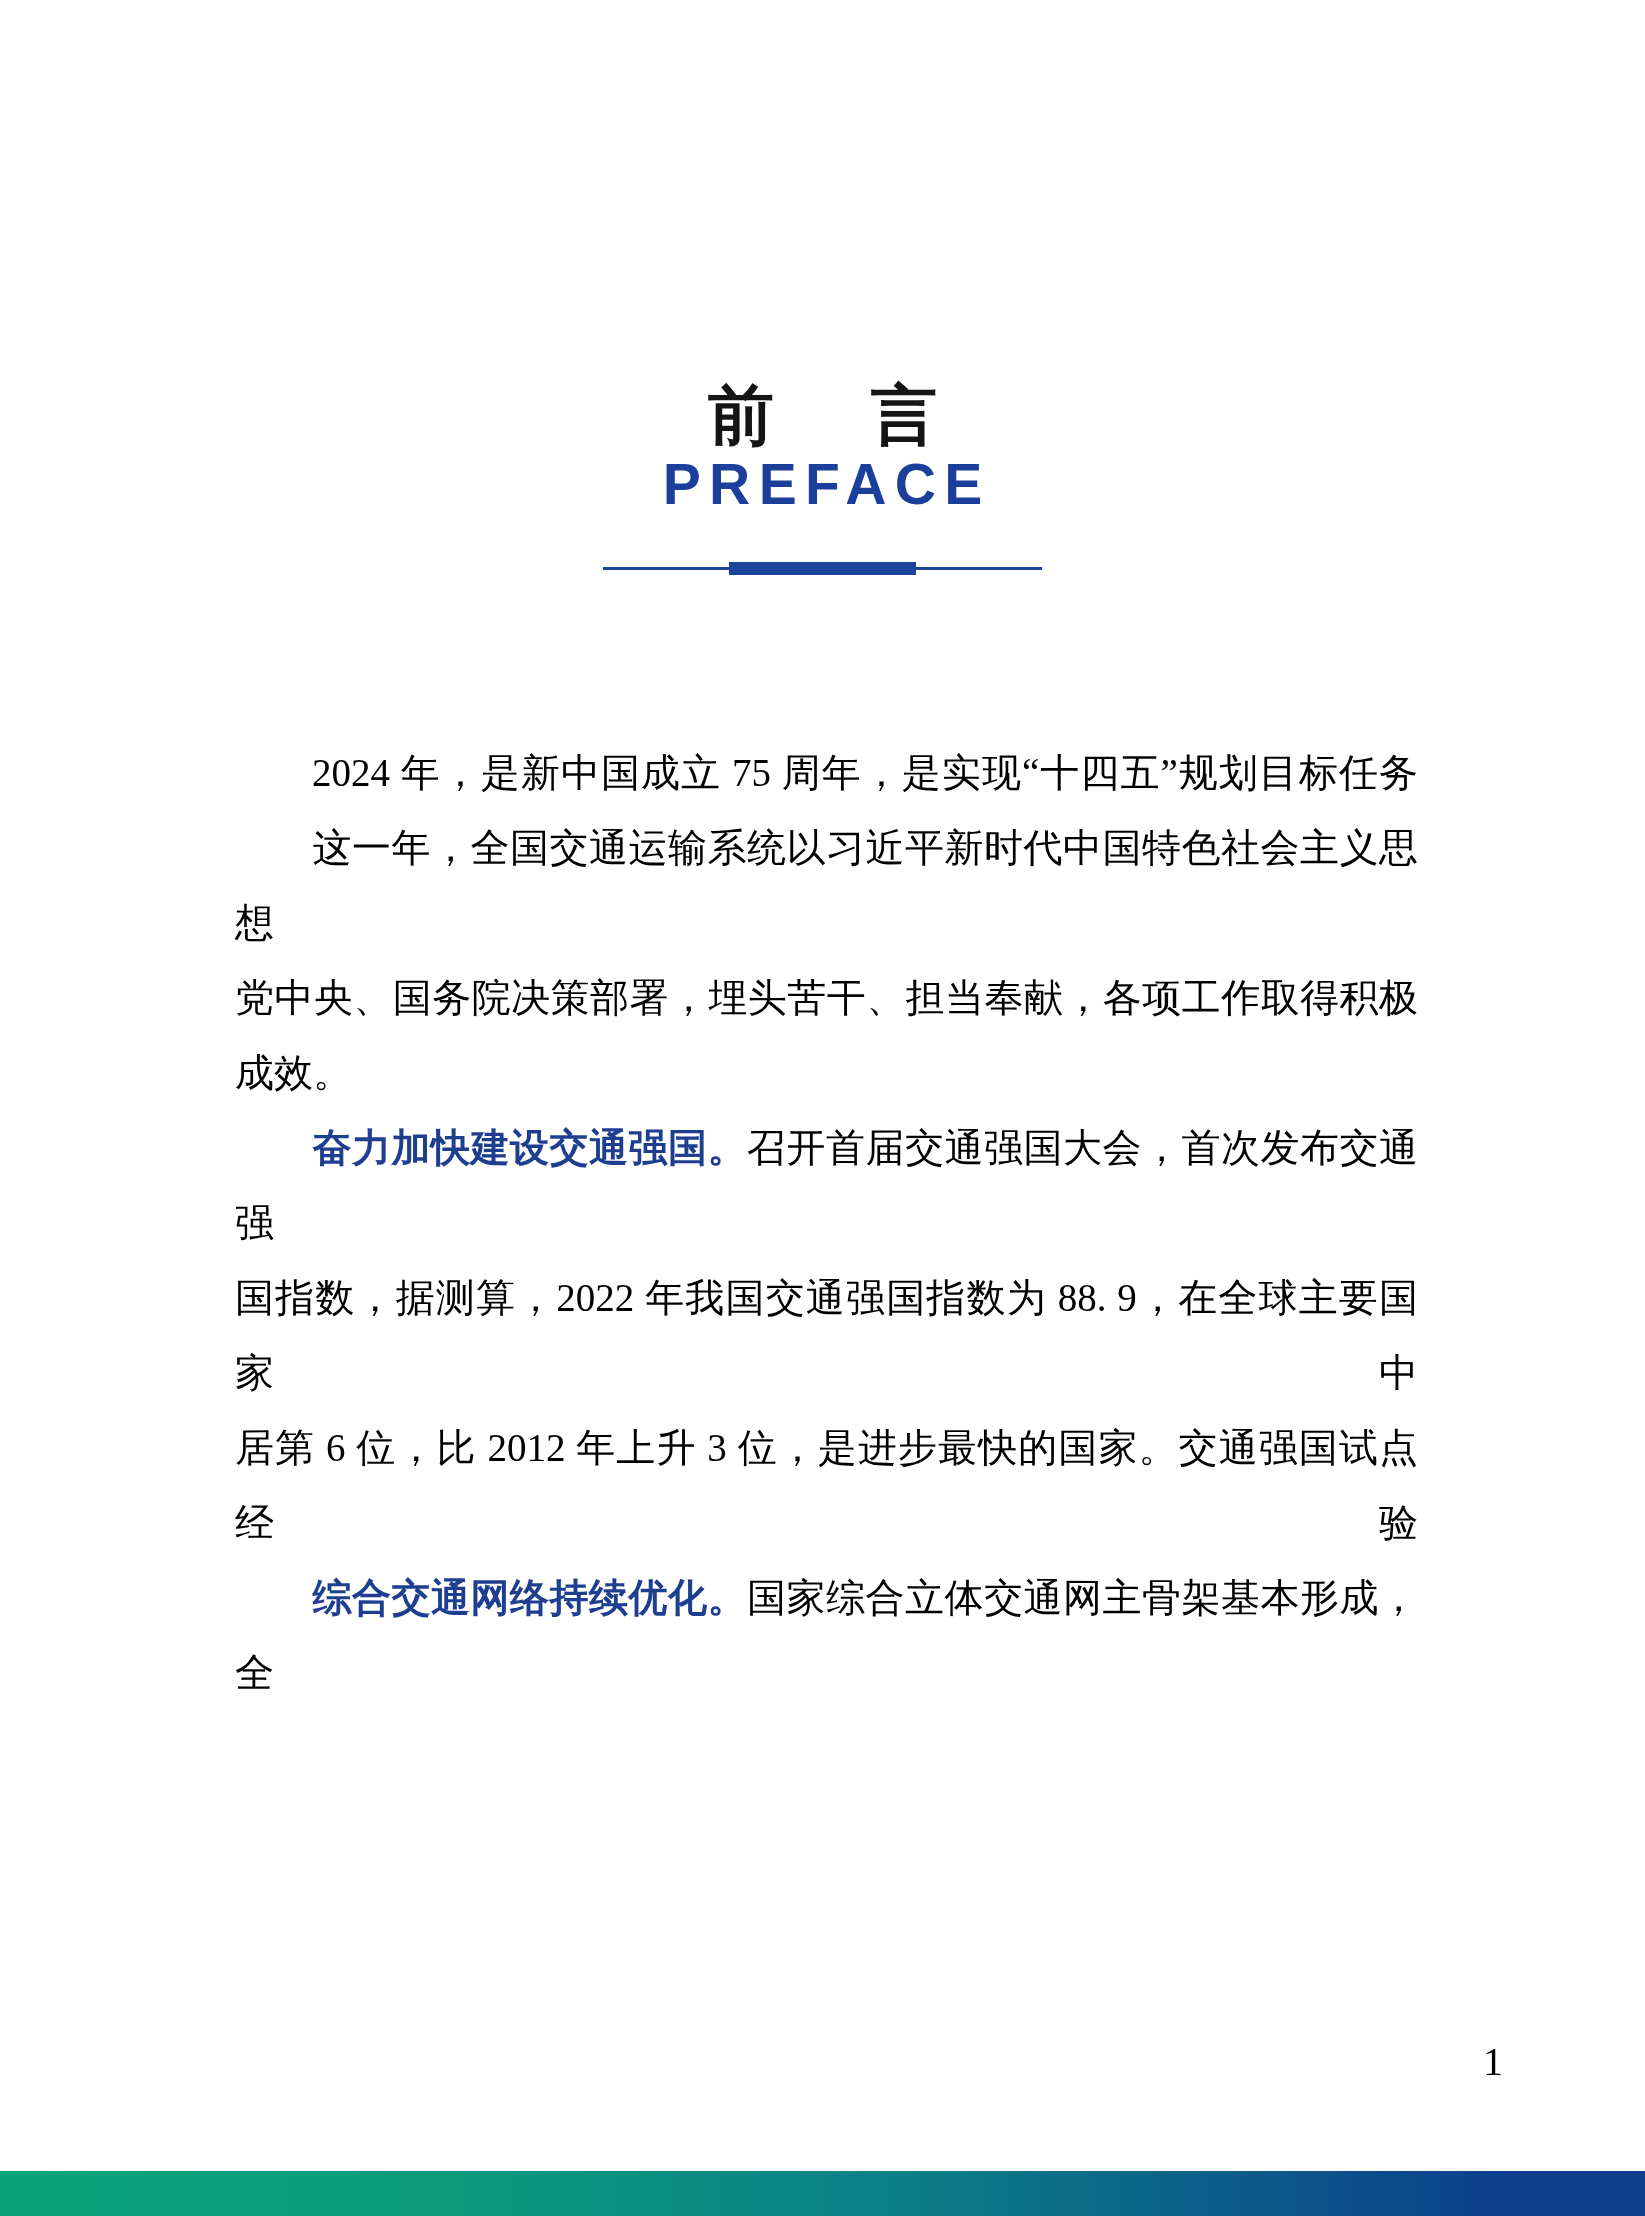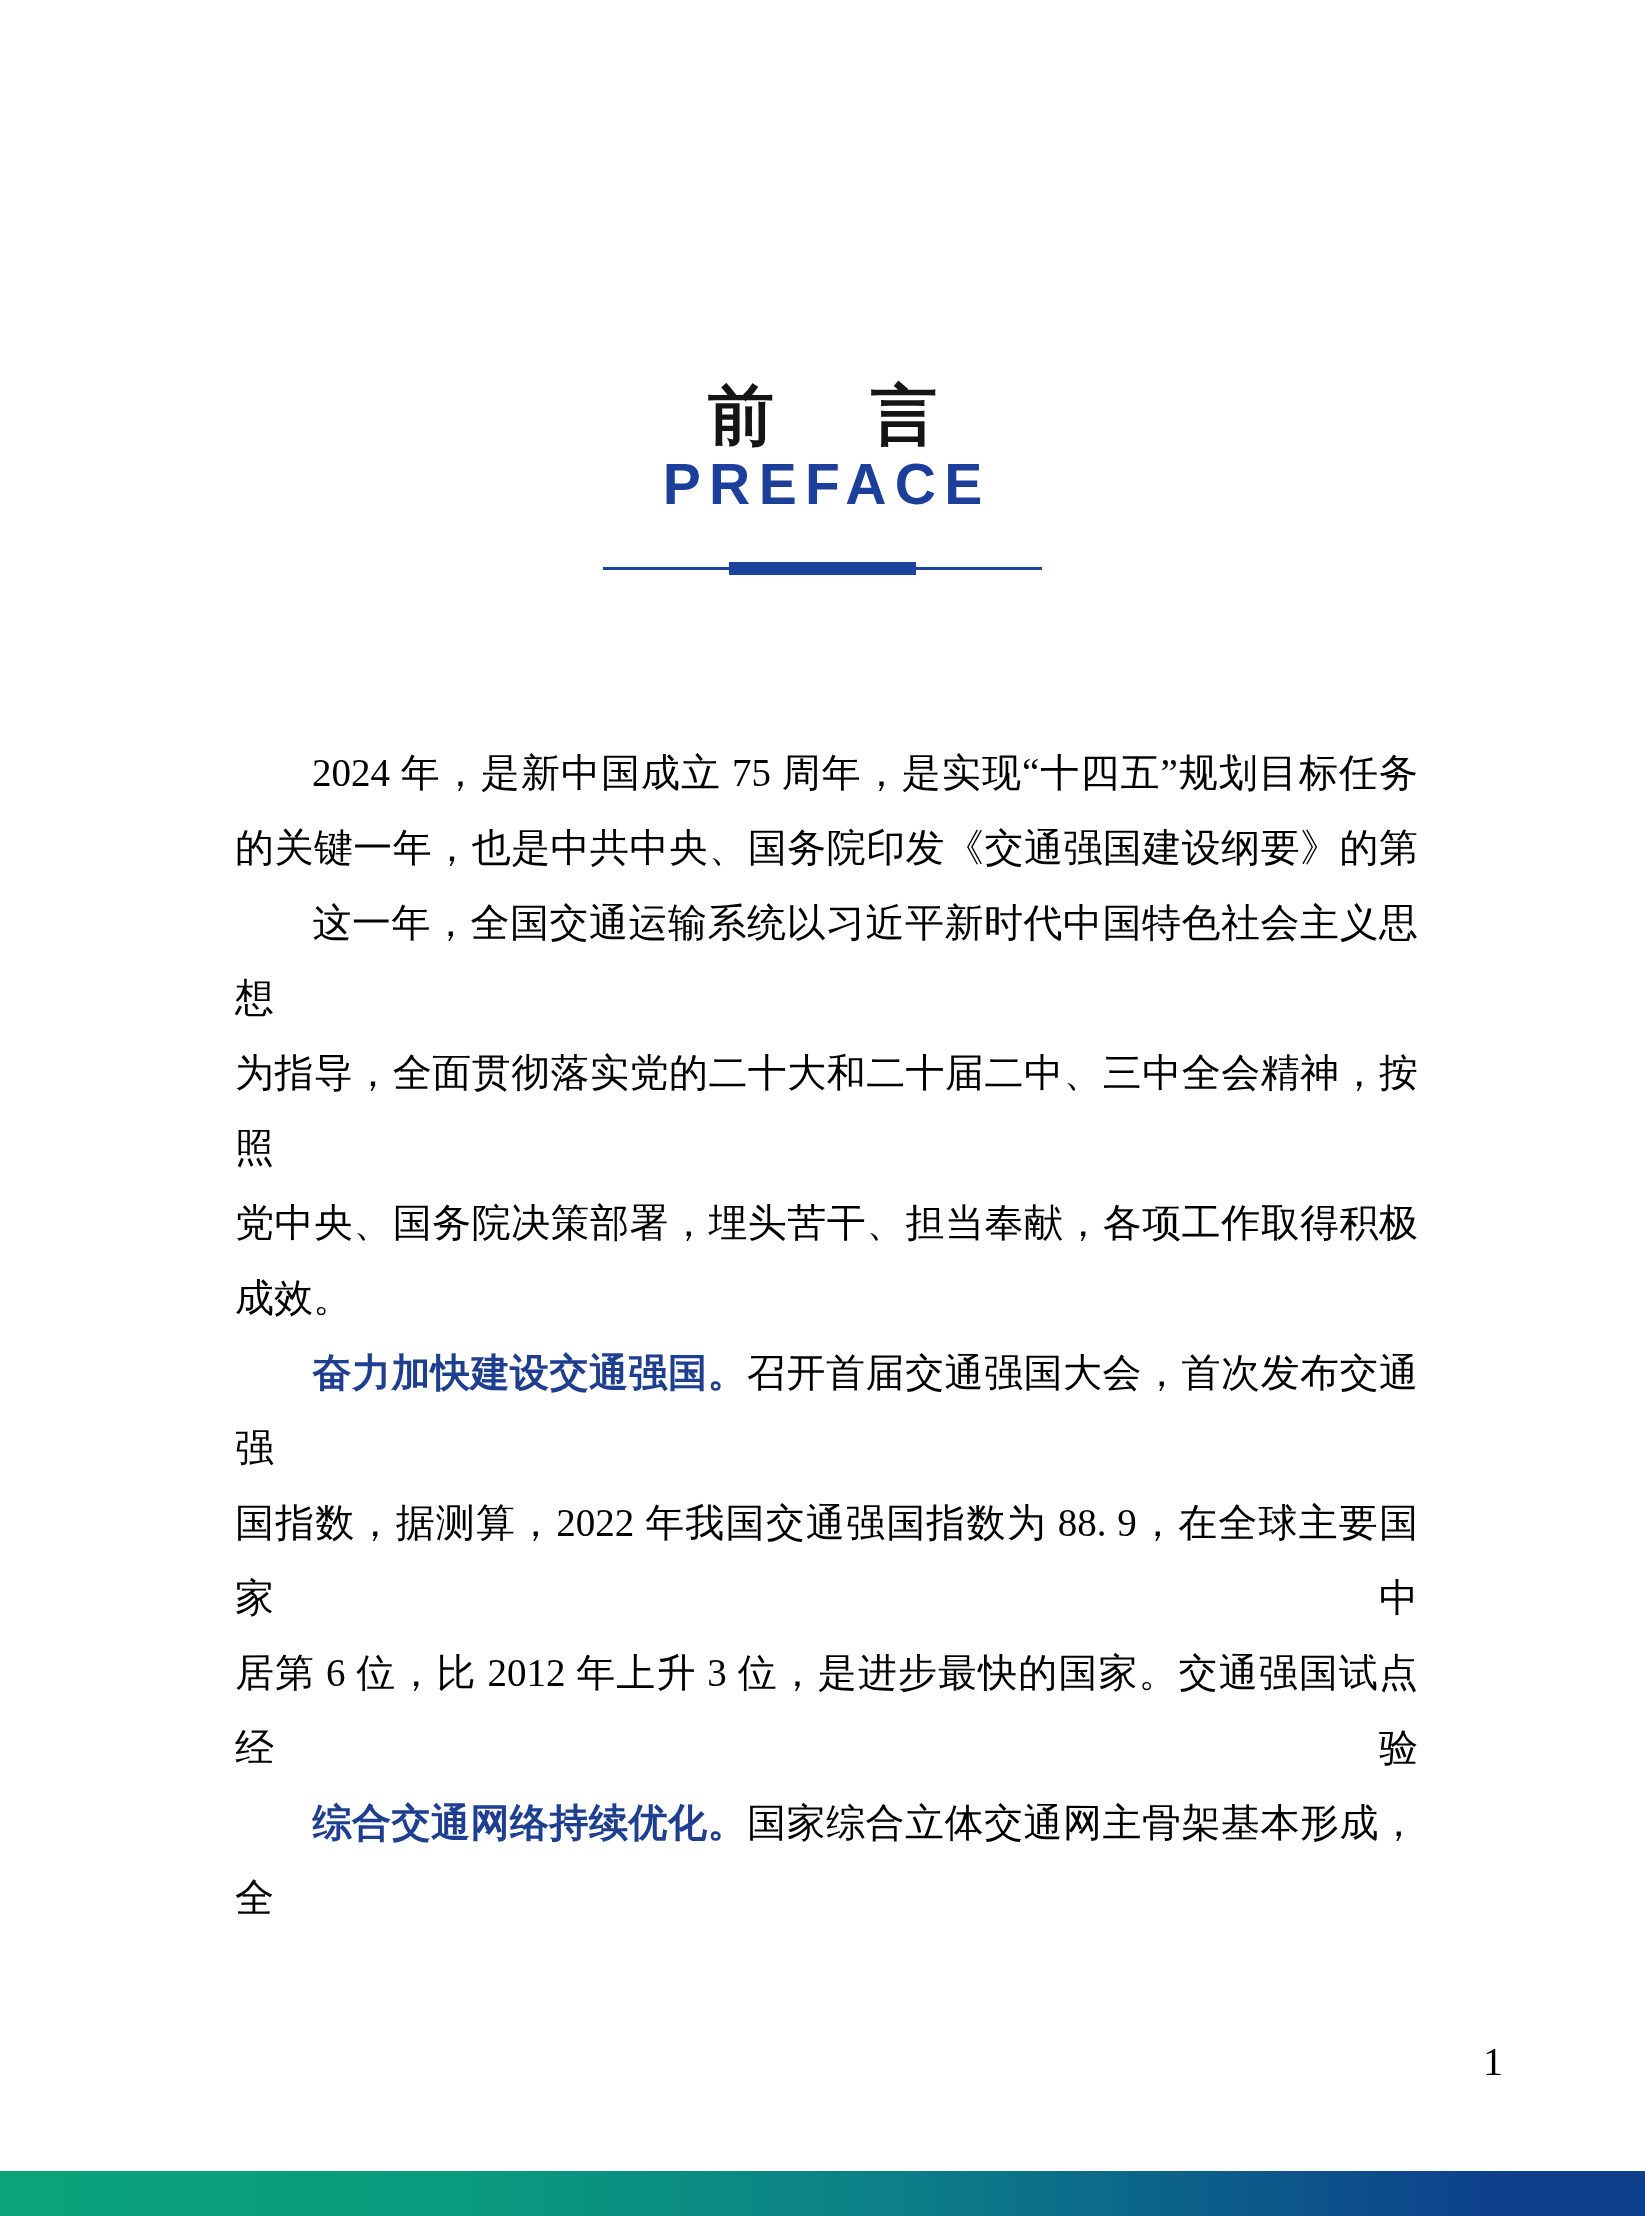--- a/index.html
+++ b/index.html
@@ -96,23 +96,21 @@
   <div class="title-en">PREFACE</div>
 
   <div class="divider">
     <span class="thin"></span>
     <span class="thick"></span>
     <span class="thin"></span>
   </div>
 
   <div class="body-text">
       <div class="line"><span class="ind"></span><span>2024 年，是新中国成立 75 周年，是实现“十四五”规划目标任务</span></div>
-      <div class="line"><span>的关键一年，也是中共中央、国务院印发《交通强国建设纲要》的第</span></div>
       <div class="line"><span class="ind"></span><span>这一年，全国交通运输系统以习近平新时代中国特色社会主义思想</span></div>
-      <div class="line"><span>为指导，全面贯彻落实党的二十大和二十届二中、三中全会精神，按照</span></div>
       <div class="line"><span>党中央、国务院决策部署，埋头苦干、担当奉献，各项工作取得积极</span></div>
       <div class="line no-just"><span>成效。</span></div>
       <div class="line"><span class="ind"></span><span class="hd">奋力加快建设交通强国。</span><span>召开首届交通强国大会，首次发布交通强</span></div>
       <div class="line"><span>国指数，据测算，2022 年我国交通强国指数为 88. 9，在全球主要国家中</span></div>
       <div class="line"><span>居第 6 位，比 2012 年上升 3 位，是进步最快的国家。交通强国试点经验</span></div>
       <div class="line"><span class="ind"></span><span class="hd">综合交通网络持续优化。</span><span>国家综合立体交通网主骨架基本形成，全</span></div>
     </div>
 
   <div class="page-num">1</div>
 

